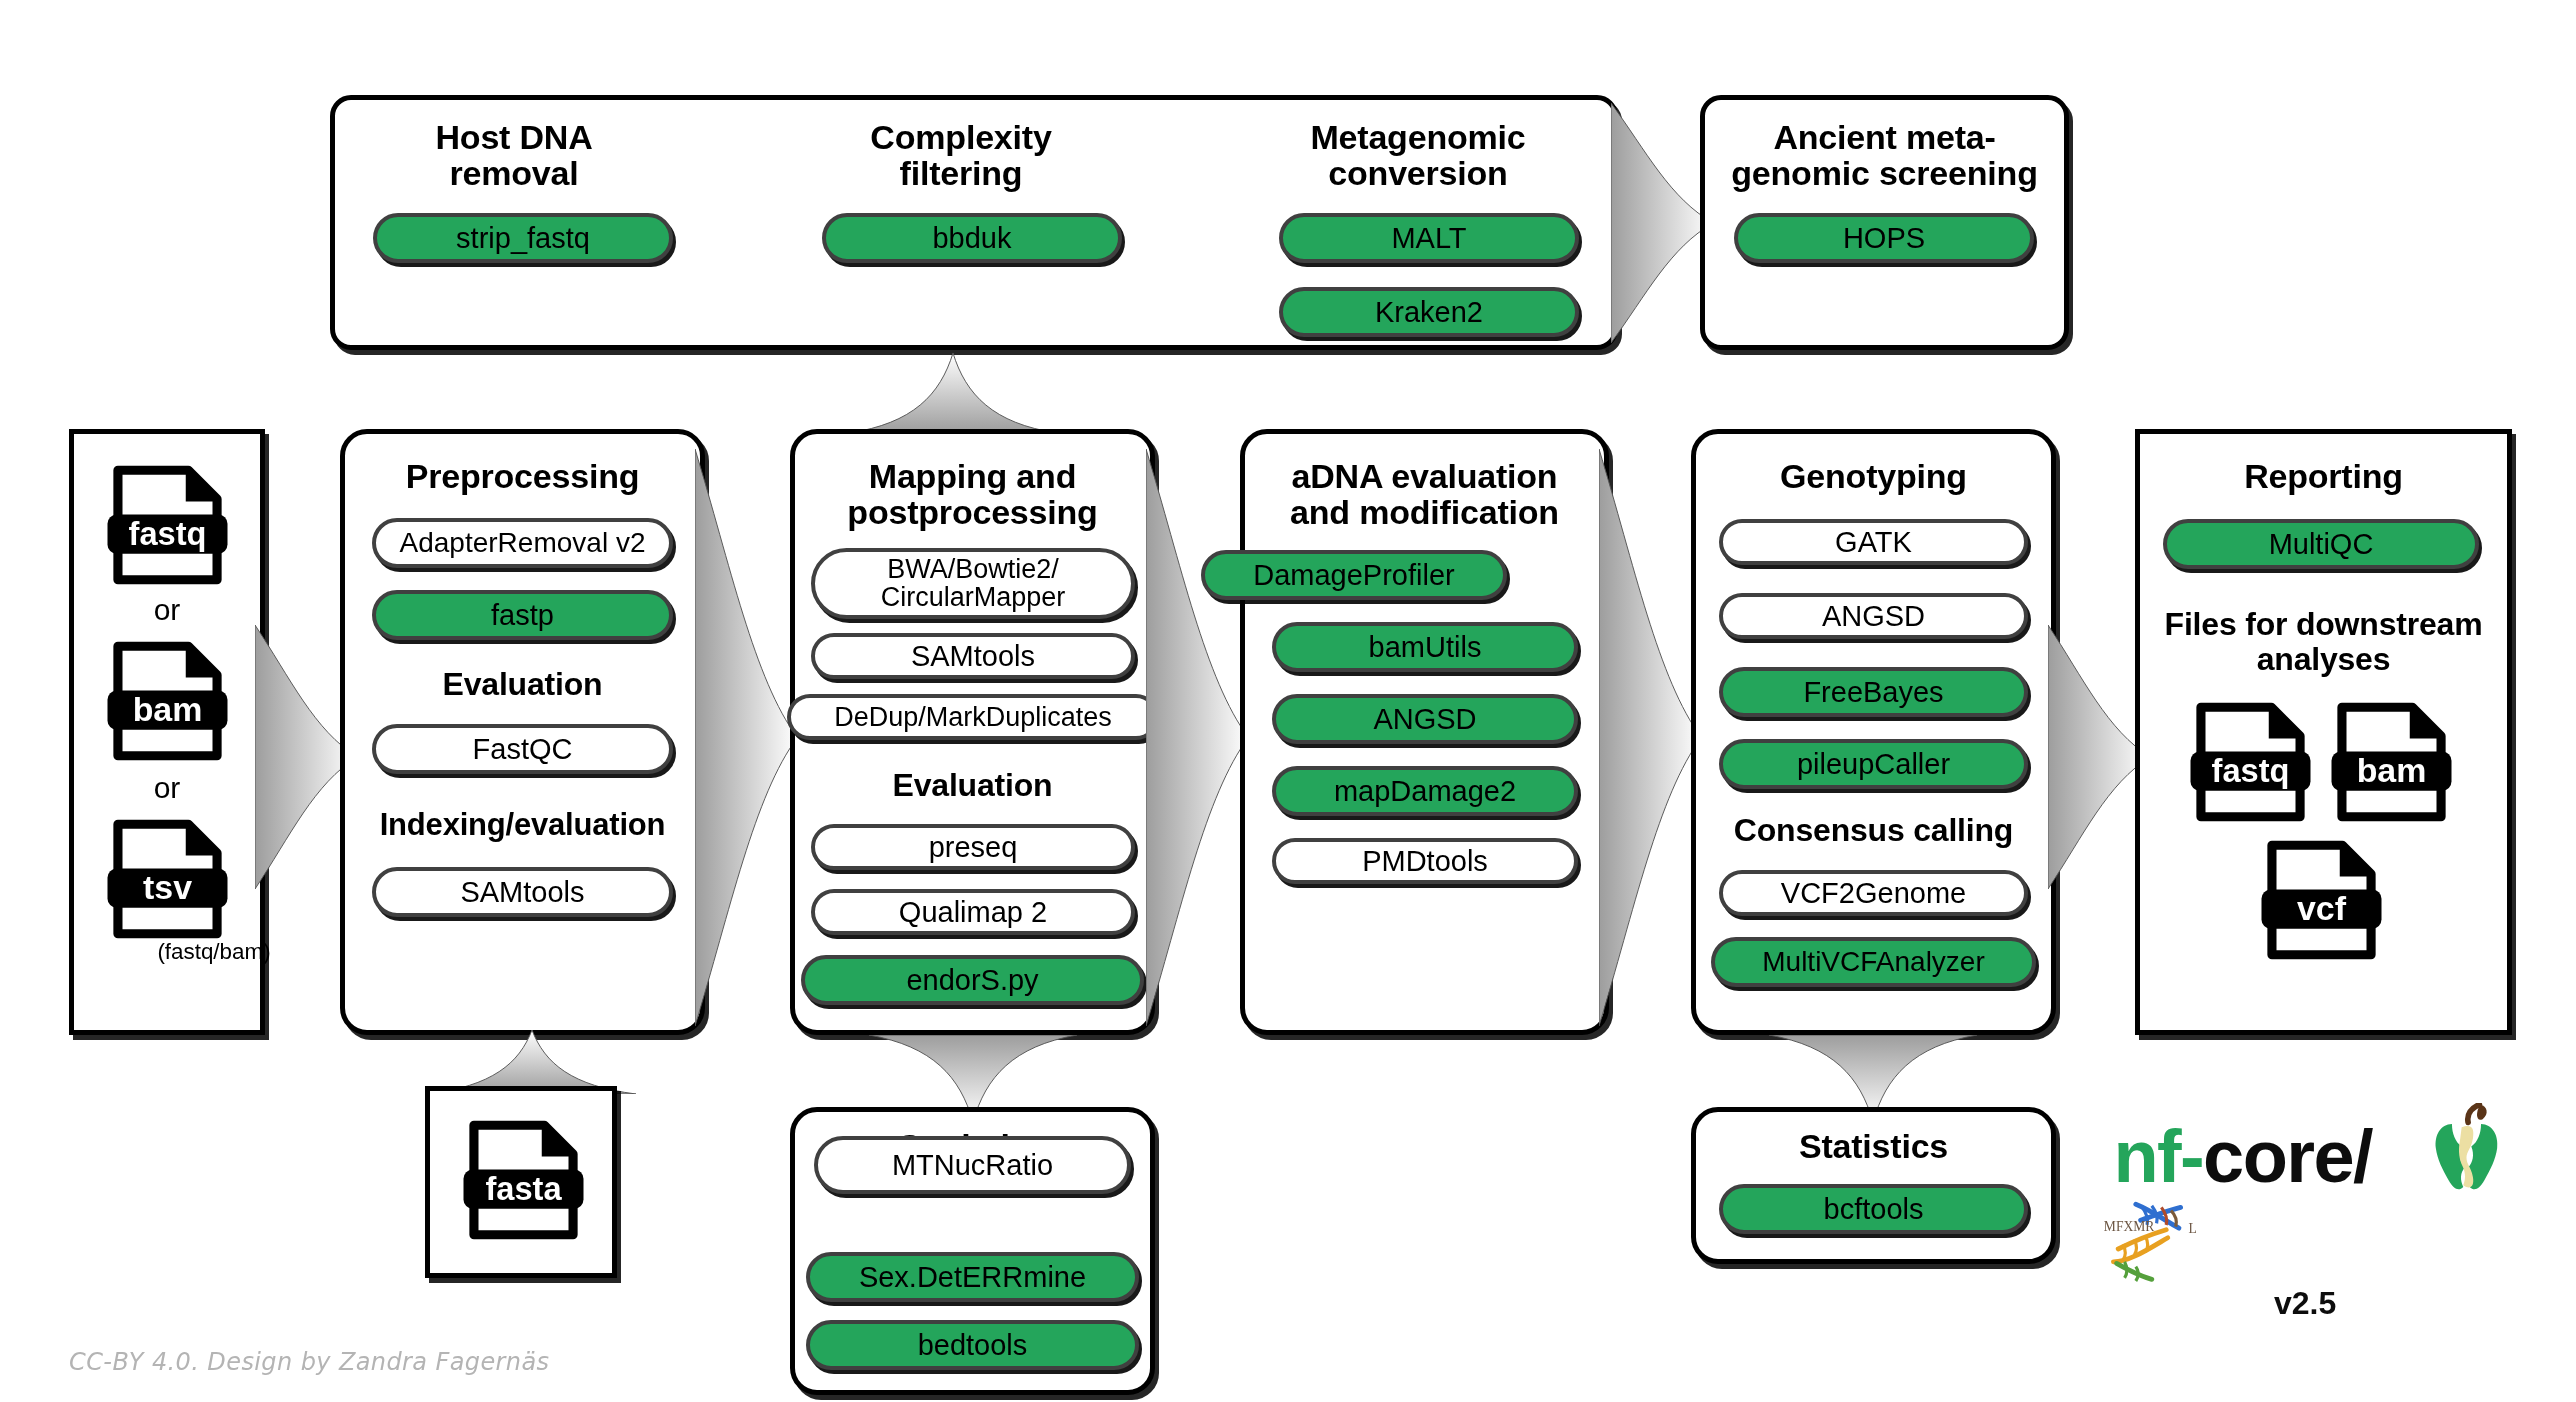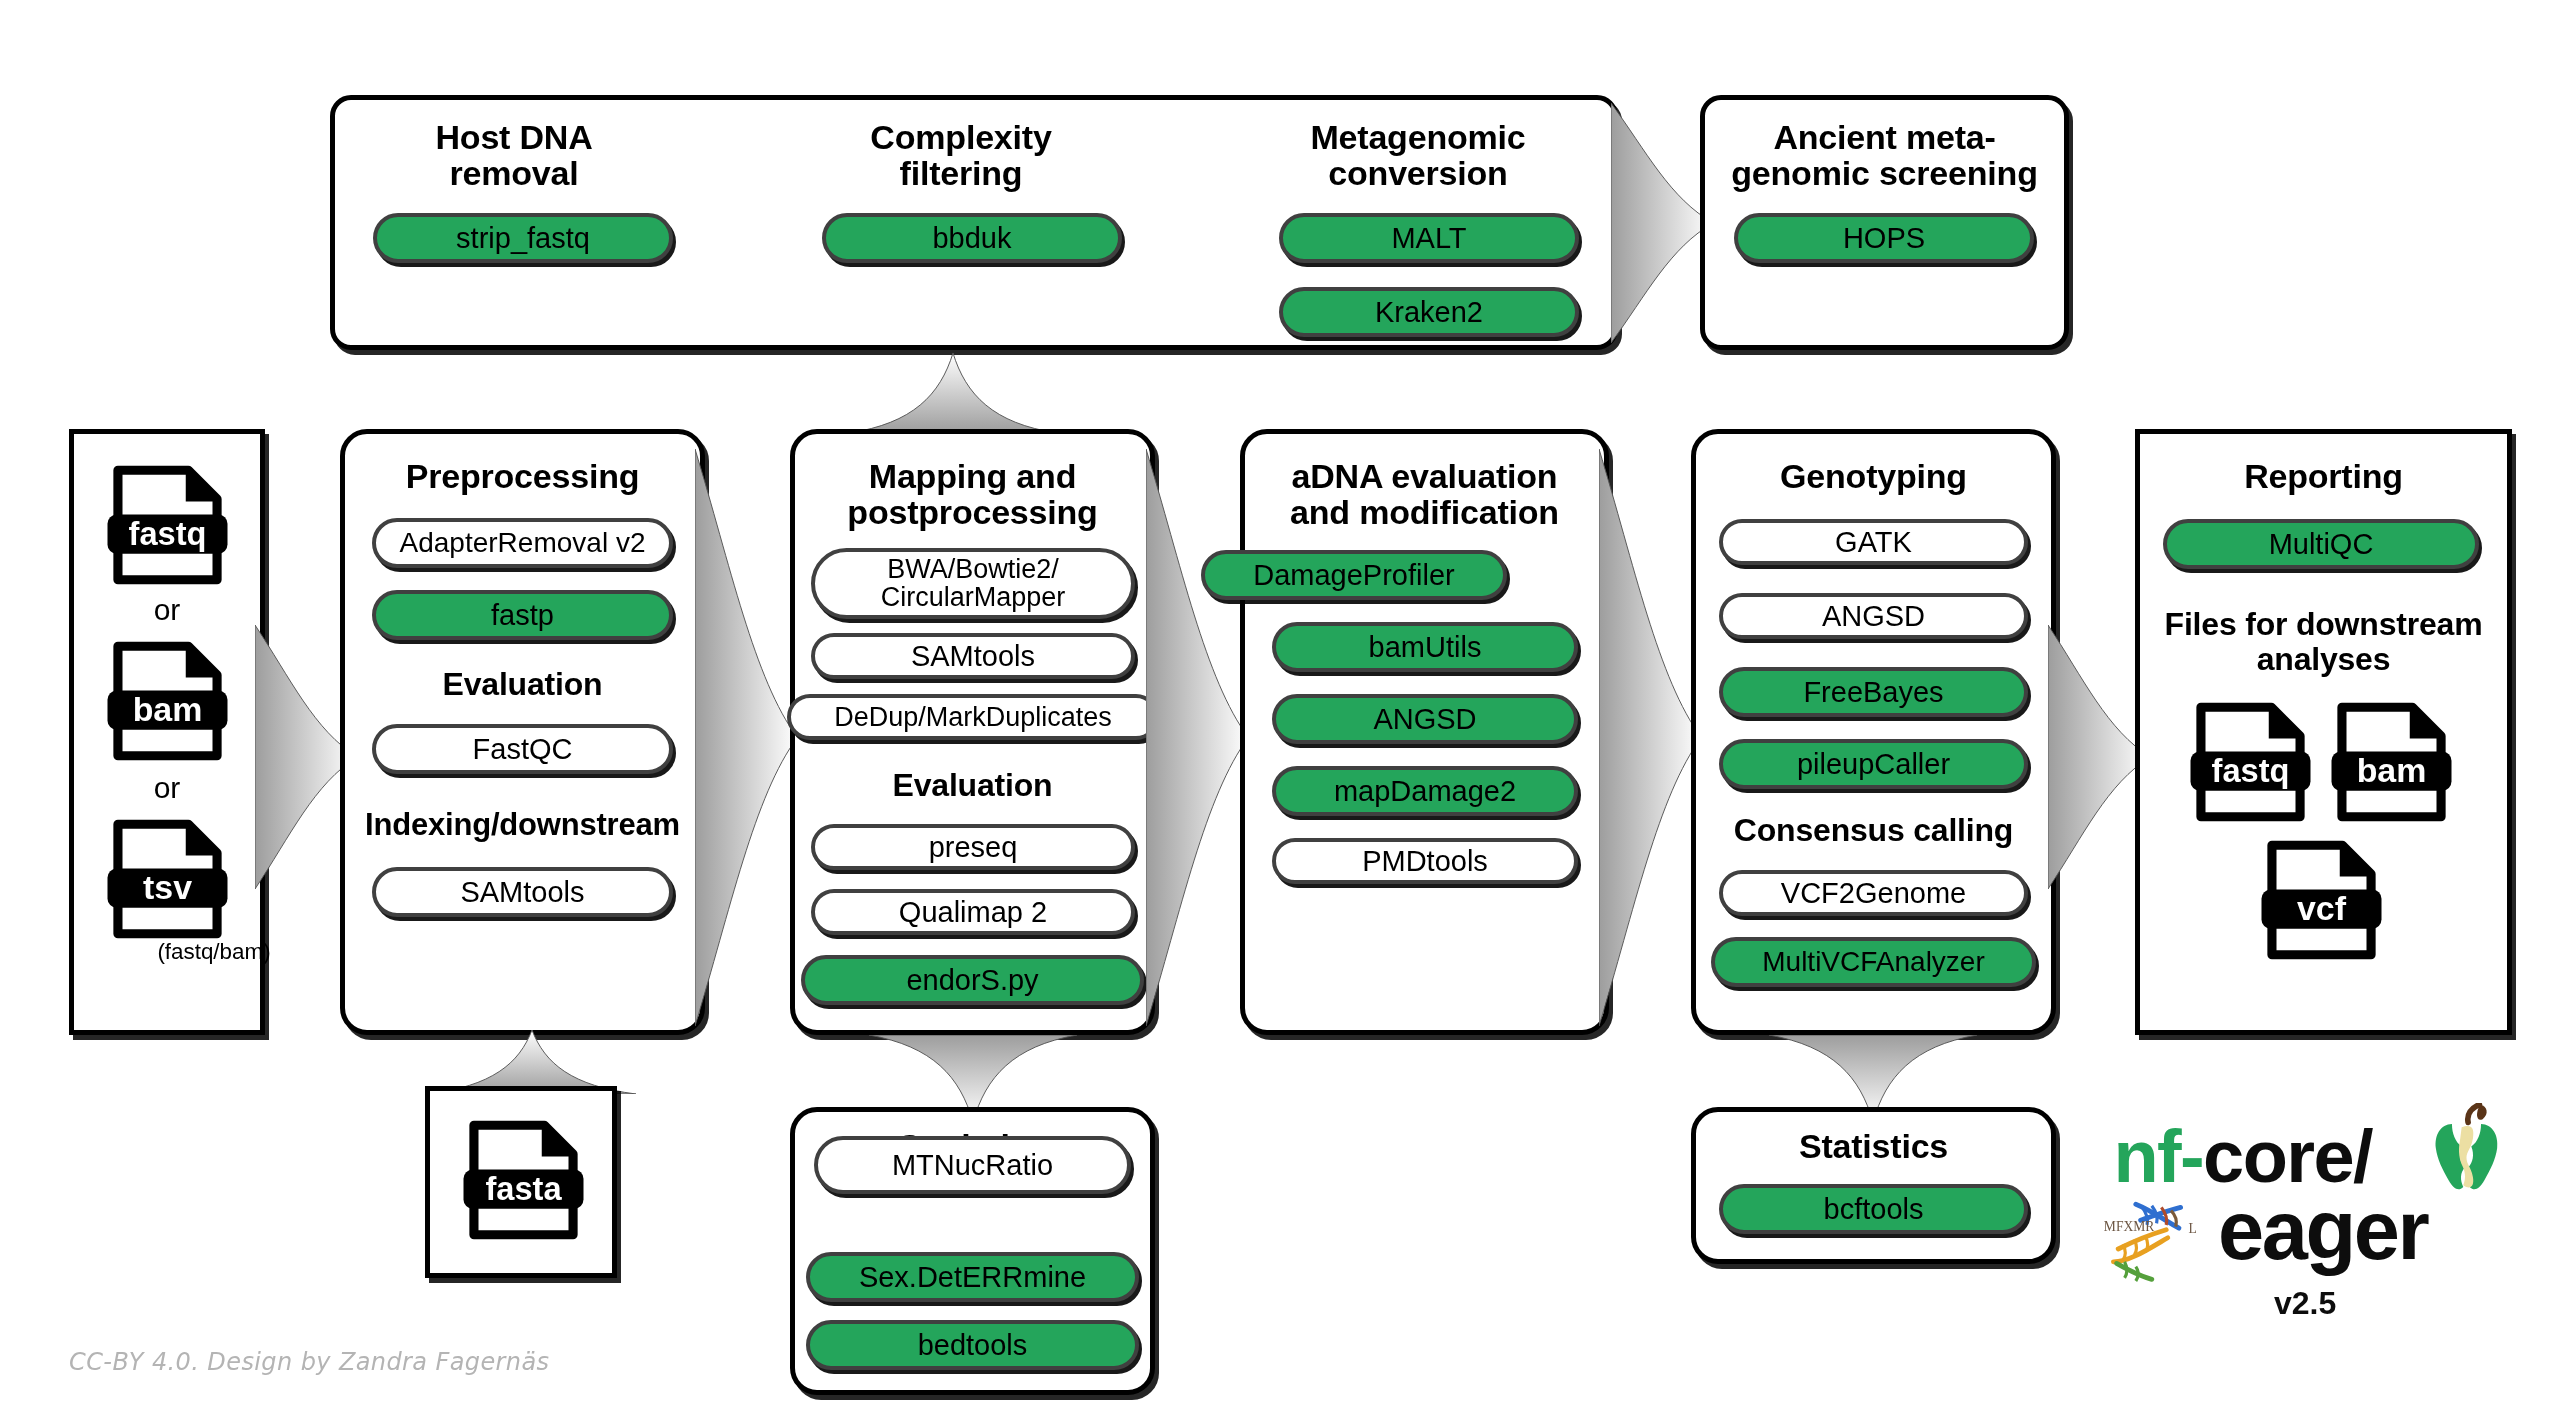--- a/index.html
+++ b/index.html
@@ -163,21 +163,21 @@
 </div>
 
 <div class="box" style="left:340px;top:429px;width:365px;height:606px;"></div>
 <div class="head h-main" style="left:340px;top:458px;width:365px;">
   <div>Preprocessing</div>
 </div>
 <div class="pill" style="left:372px;top:518px;width:301px;height:50px;font-size:28px;">AdapterRemoval v2</div>
 <div class="pill green" style="left:372px;top:590px;width:301px;height:50px;">fastp</div>
 <div class="head h-sub" style="left:340px;top:668px;width:365px;">Evaluation</div>
 <div class="pill" style="left:372px;top:724px;width:301px;height:50px;">FastQC</div>
-<div class="head h-sub" style="left:340px;top:809px;width:365px;font-size:31px;">Indexing/downstream</div>
+<div class="head h-sub" style="left:340px;top:809px;width:365px;font-size:31px;">Indexing/evaluation</div>
 <div class="pill" style="left:372px;top:867px;width:301px;height:50px;">SAMtools</div>
 
 <div class="arrow" style="left:695px;top:449px;width:104px;height:577px;">
   <svg viewBox="0 0 130 720" preserveAspectRatio="none">
     <path d="M0,0 C44,144 74,288 128,360 C74,432 44,576 0,720 Z" fill="url(#gradR)" stroke="#555" stroke-width="1.2"></path>
   </svg>
 </div>
 
 <div class="arrow" style="left:428px;top:1030px;width:208px;height:64px;">
   <svg viewBox="0 0 260 80" preserveAspectRatio="none">
@@ -342,19 +342,18 @@
       <path d="M44,58 C48,66 48,72 44,78" stroke="#e8a020" stroke-width="4" fill="none"></path>
       <path d="M58,54 C62,62 62,68 58,74" stroke="#e8a020" stroke-width="4" fill="none"></path>
       <path d="M22,88 C36,96 52,104 66,108" stroke="#55a03c" stroke-width="6" fill="none" stroke-linecap="round"></path>
       <path d="M32,86 C36,94 36,100 32,106" stroke="#55a03c" stroke-width="4" fill="none"></path>
       <path d="M46,92 C50,98 50,104 46,110" stroke="#55a03c" stroke-width="4" fill="none"></path>
       <text x="6" y="48" font-family="Liberation Serif, serif" font-size="17" fill="#6d5744">MFXMR</text>
       <text x="112" y="50" font-family="Liberation Serif, serif" font-size="17" fill="#6d5744">L</text>
     </svg>
   </span>
 
-  <div class="logo-eager" style="left:111px;top:69px;">eager</div>
 
   <div class="logo-ver" style="left:167px;top:171px;">v2.5</div>
 </div>
 
 <div class="credit" style="left:69px;top:1348px;">CC-BY 4.0. Design by Zandra Fagernäs</div>
 
 
 </body></html>

